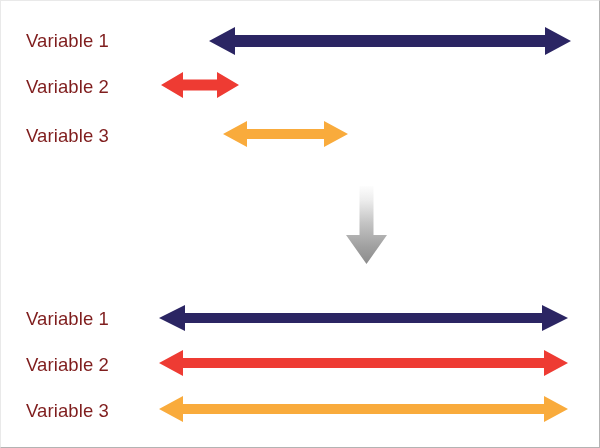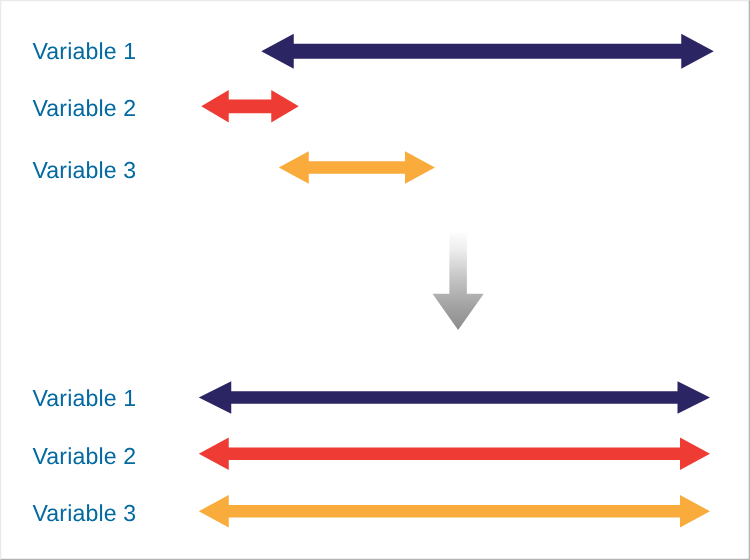--- a/index.html
+++ b/index.html
@@ -33,21 +33,21 @@
     width: 600px;
     height: 46px;
   }
   .row-label {
     position: absolute;
     left: 25px;
     top: 50%;
     transform: translateY(-50%);
     font-size: 18.5px;
     font-weight: 400;
-    color: #0369a1;
+    color: #7f1d1d;
     letter-spacing: 0.1px;
     white-space: nowrap;
     font-family: "Liberation Sans", "DejaVu Sans", sans-serif;
   }
   .arrow-holder {
     position: absolute;
     top: 50%;
     transform: translateY(-50%);
     height: 34px;
   }

